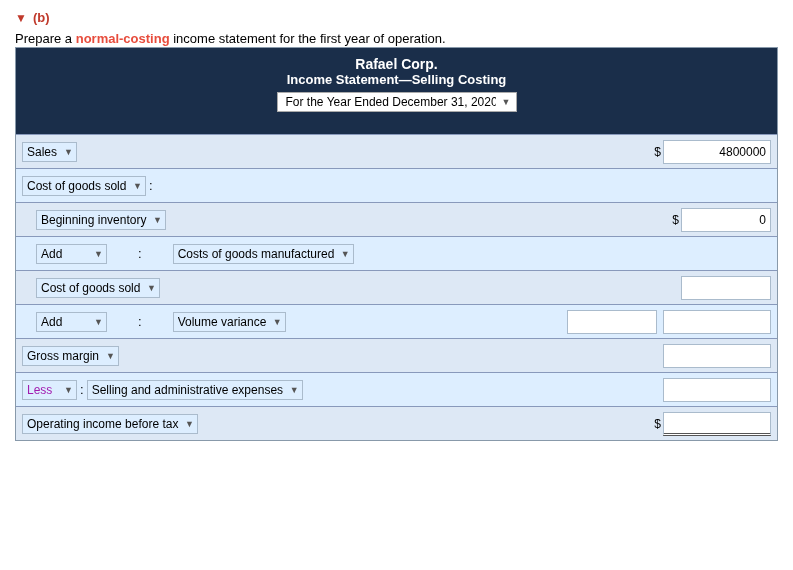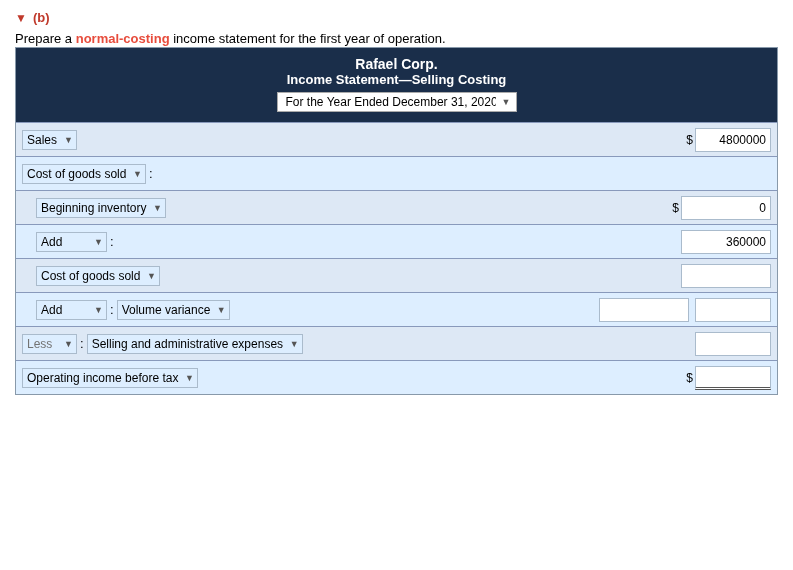--- a/index.html
+++ b/index.html
@@ -53,21 +53,21 @@
     }
     .table-header .statement-title {
       font-size: 13px;
       font-weight: bold;
       display: block;
       margin-bottom: 5px;
     }
     .year-select-row {
       display: flex;
       justify-content: center;
-      margin-bottom: 6px;
+      margin-bottom: 18px;
     }
     .year-select {
       background: #fff;
       border: 1px solid #aaa;
       color: #000;
       font-size: 12px;
       padding: 2px 20px 2px 8px;
       appearance: none;
       -webkit-appearance: none;
       cursor: pointer;
@@ -98,20 +98,21 @@
       border-top: 1px solid #8899bb;
       background: #ddeeff;
       min-height: 34px;
       padding: 3px 6px;
     }
     .row:nth-child(odd) {
       background: #dde8f5;
     }
     .row-indented {
       padding-left: 20px;
+      gap: 28px;
     }
     .label-select {
       background: #ddeeff;
       border: 1px solid #aabbcc;
       color: #000;
       font-size: 12px;
       padding: 2px 18px 2px 4px;
       appearance: none;
       -webkit-appearance: none;
       cursor: pointer;
@@ -149,21 +150,21 @@
     .input-field {
       border: 1px solid #aabbcc;
       background: #fff;
       height: 24px;
       font-size: 12px;
       padding: 0 4px;
       text-align: right;
       color: #000;
     }
     .input-narrow { width: 90px; }
-    .input-wide { width: 76px; text-align: right; }
+    .input-wide { width: 108px; text-align: right; }
     .row-sales {
       justify-content: space-between;
     }
     .right-area {
       display: flex;
       align-items: center;
       margin-left: auto;
     }
     .add-prefix-wrapper {
       position: relative;
@@ -200,21 +201,21 @@
       right: 4px;
       top: 50%;
       transform: translateY(-50%);
       font-size: 9px;
       color: #555;
       pointer-events: none;
     }
     .less-prefix-select {
       background: #ddeeff;
       border: 1px solid #aabbcc;
-      color: #737373;
+      color: #a21caf;
       font-size: 12px;
       padding: 2px 18px 2px 4px;
       appearance: none;
       -webkit-appearance: none;
       cursor: pointer;
       width: 55px;
     }
     .double-underline {
       border-bottom: 3px double #555;
     }
@@ -279,22 +280,24 @@
       </div>
     </div>
 
     <div class="row row-indented">
       <div class="add-prefix-wrapper">
         <select class="add-prefix-select">
           <option>Add</option>
         </select>
       </div>
       <span class="colon">:</span>
-      <div class="right-area">
-        <input class="input-field input-narrow" type="text" value="360000" style="">
+      <div class="label-select-wrapper">
+        <select class="label-select">
+          <option>Costs of goods manufactured</option>
+        </select>
       </div>
     </div>
 
     <div class="row row-indented">
       <div class="label-select-wrapper">
         <select class="label-select">
           <option>Cost of goods sold</option>
         </select>
       </div>
       <div class="right-area">
@@ -313,20 +316,30 @@
         <select class="label-select">
           <option>Volume variance</option>
         </select>
       </div>
       <div class="right-area">
         <input class="input-field input-narrow" type="text" value="" style="margin-right: 6px;">
         <input class="input-field input-wide" type="text" value="" style="">
       </div>
     </div>
 
+    <div class="row">
+      <div class="label-select-wrapper">
+        <select class="label-select">
+          <option>Gross margin</option>
+        </select>
+      </div>
+      <div class="right-area">
+        <input class="input-field input-wide" type="text" value="" style="">
+      </div>
+    </div>
 
     <div class="row">
       <div class="less-prefix-wrapper">
         <select class="less-prefix-select">
           <option>Less</option>
         </select>
       </div>
       <span class="colon">:</span>
       <div class="label-select-wrapper">
         <select class="label-select">

